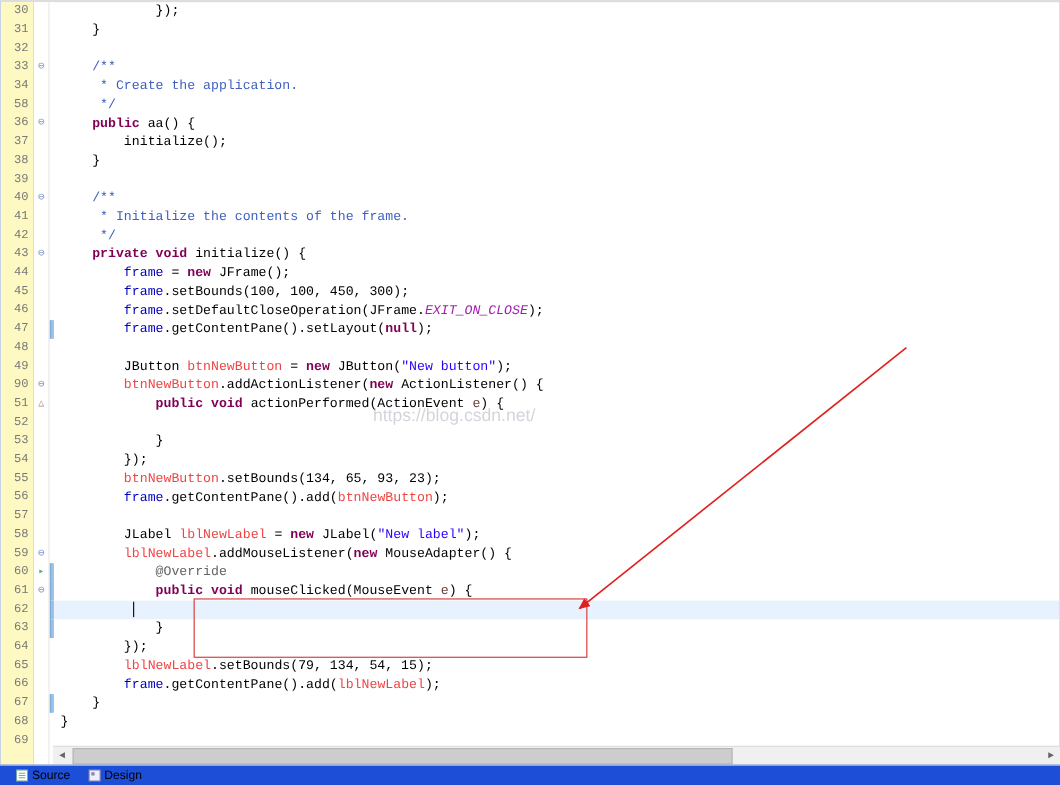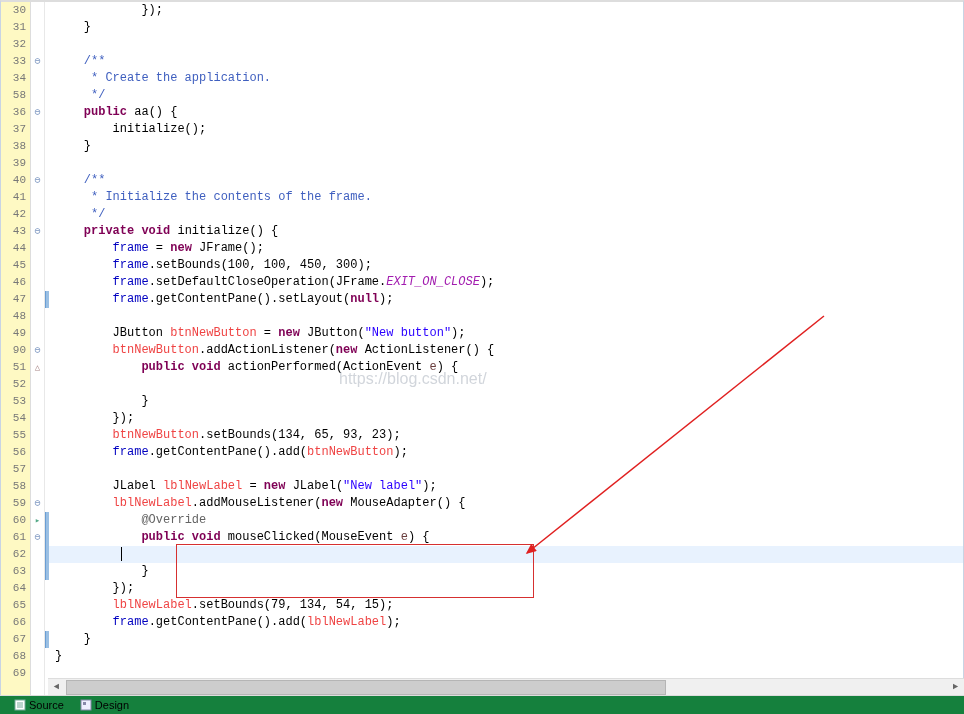--- a/index.html
+++ b/index.html
@@ -121,21 +121,21 @@
   background: #cdcdcd;
   border: 1px solid #b5b5b5;
   flex: 0 0 600px;
   margin-left: 1px;
 }
 .scrollbar-h .track { flex: 1; }
 .bottom-tabs {
   position: absolute;
   left: 0; bottom: 0; right: 0;
   height: 19px;
-  background: #15803d;
+  background: #1d4ed8;
   border-top: 1px solid #ddd;
   display: flex;
   align-items: center;
   padding-left: 6px;
   font-family: Tahoma, Arial, sans-serif;
   font-size: 11px;
 }
 .bottom-tabs .tab {
   padding: 1px 8px;
   display: flex;

